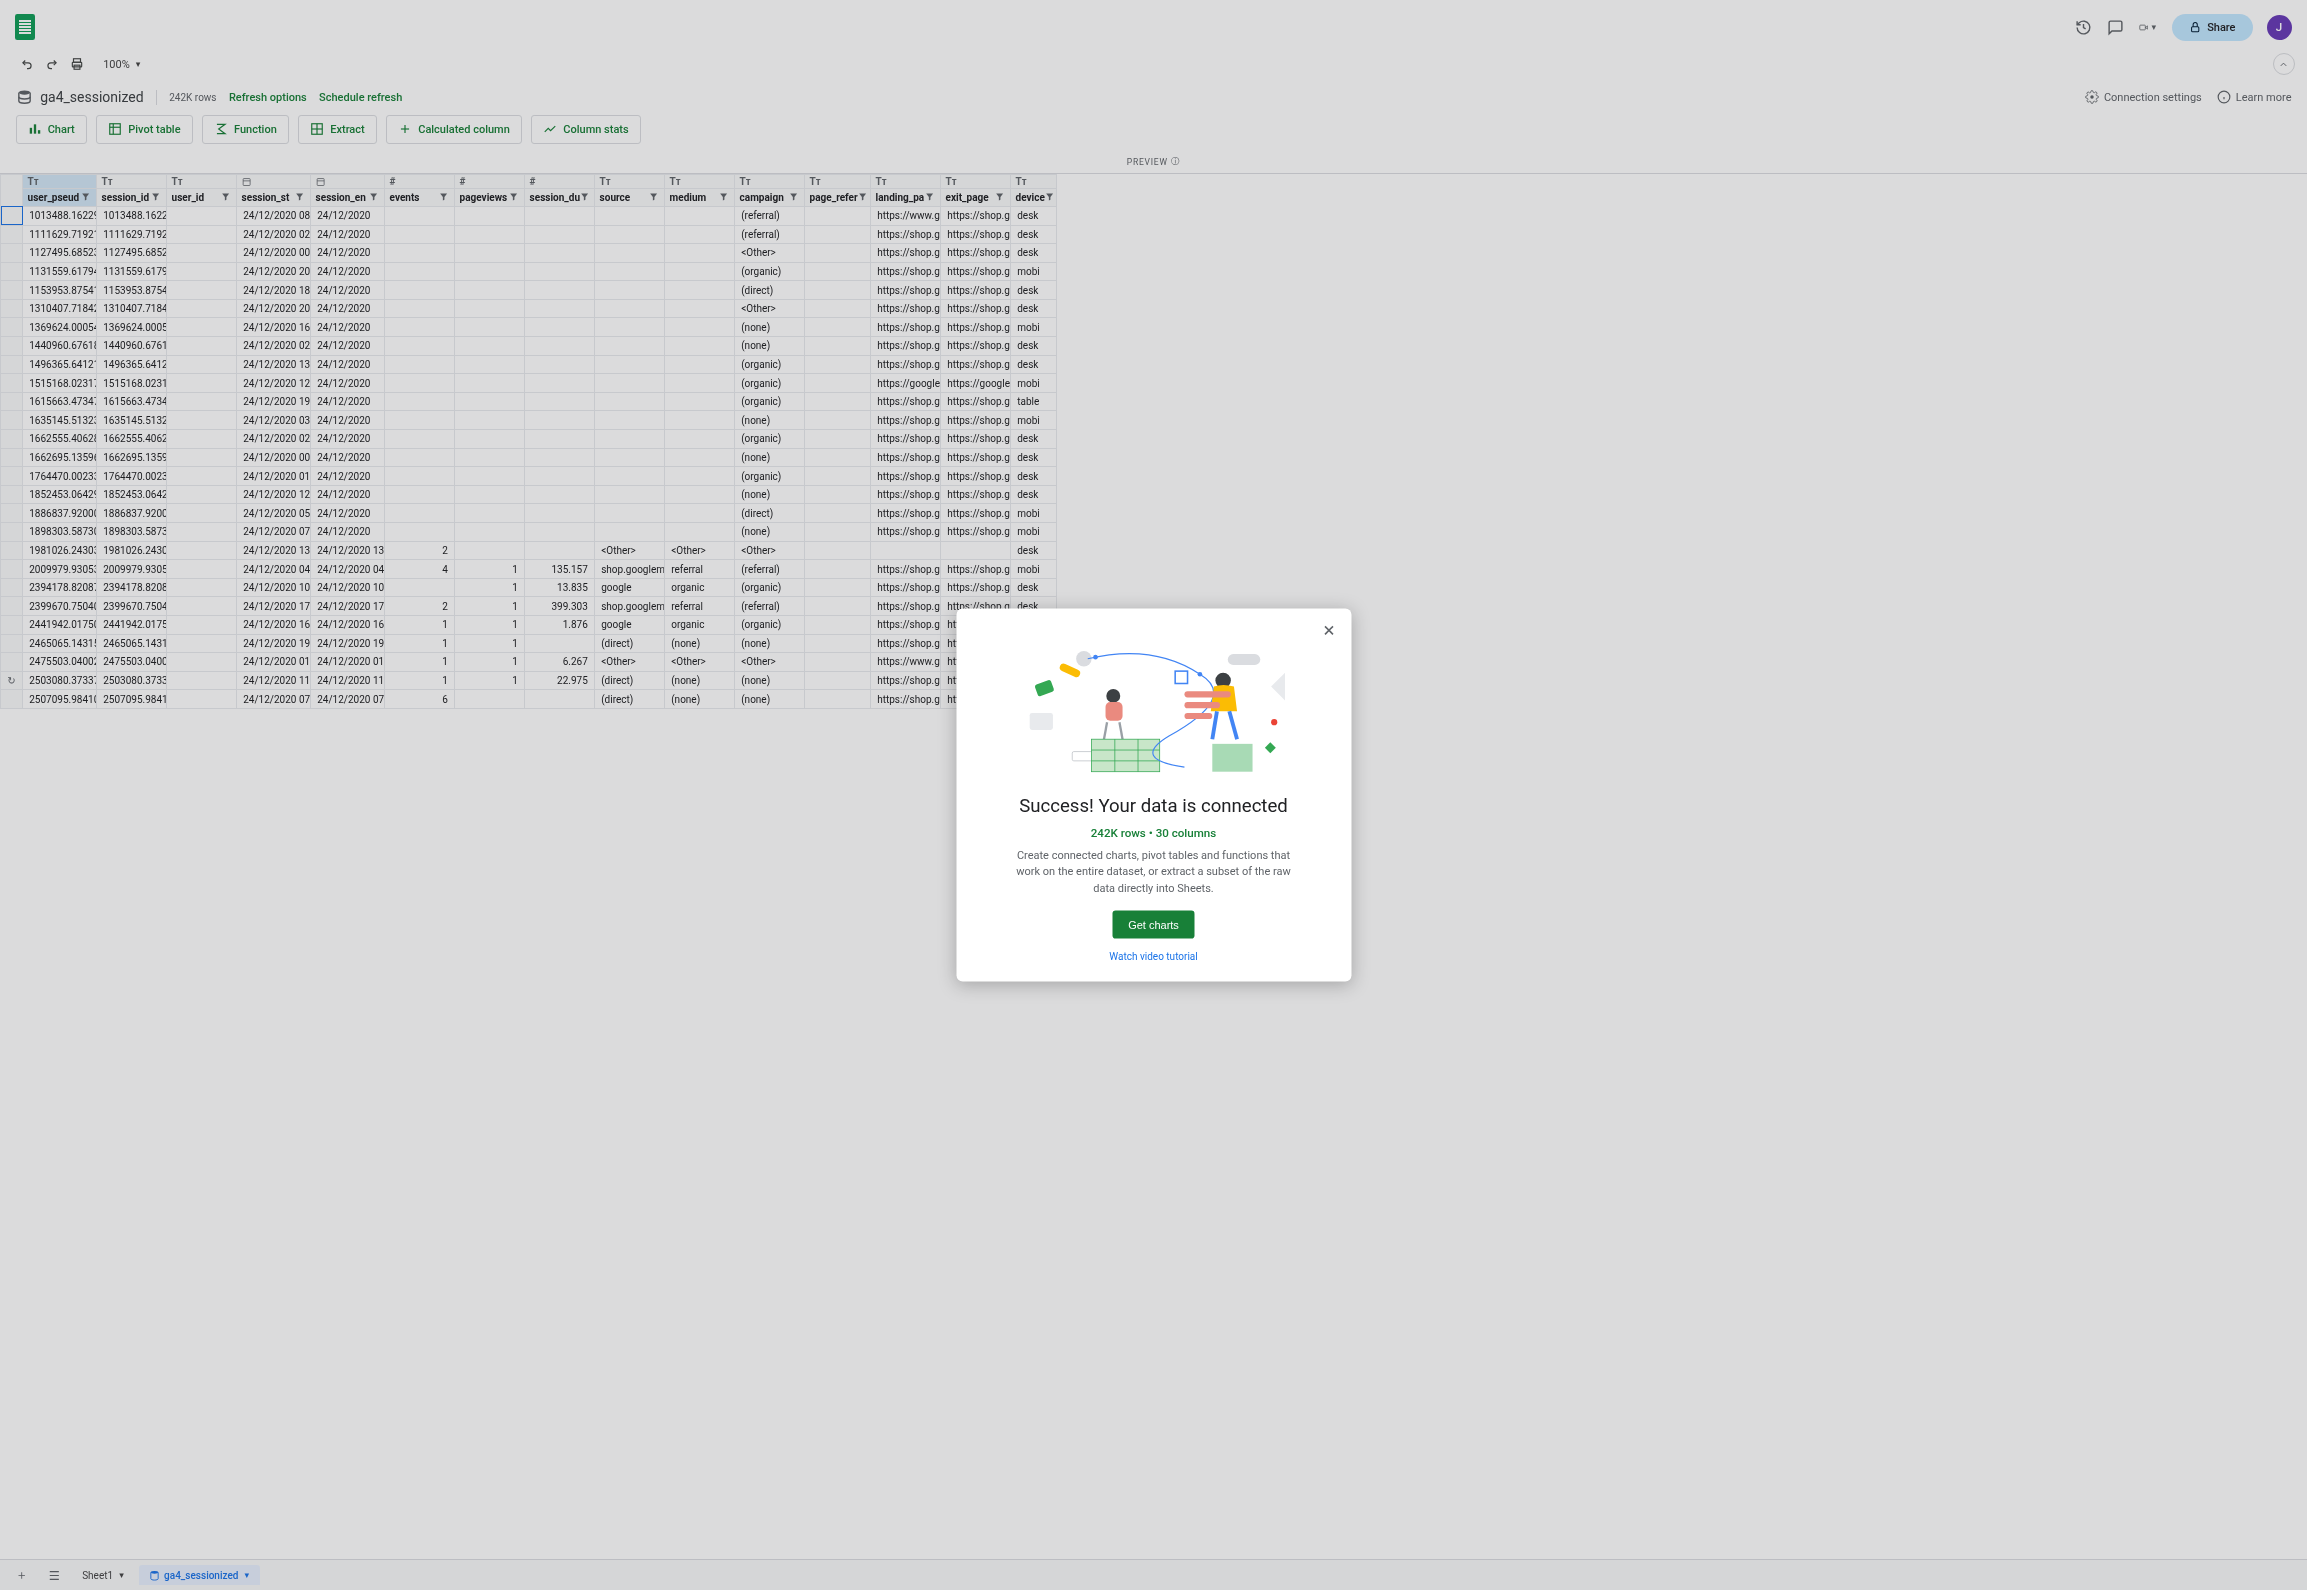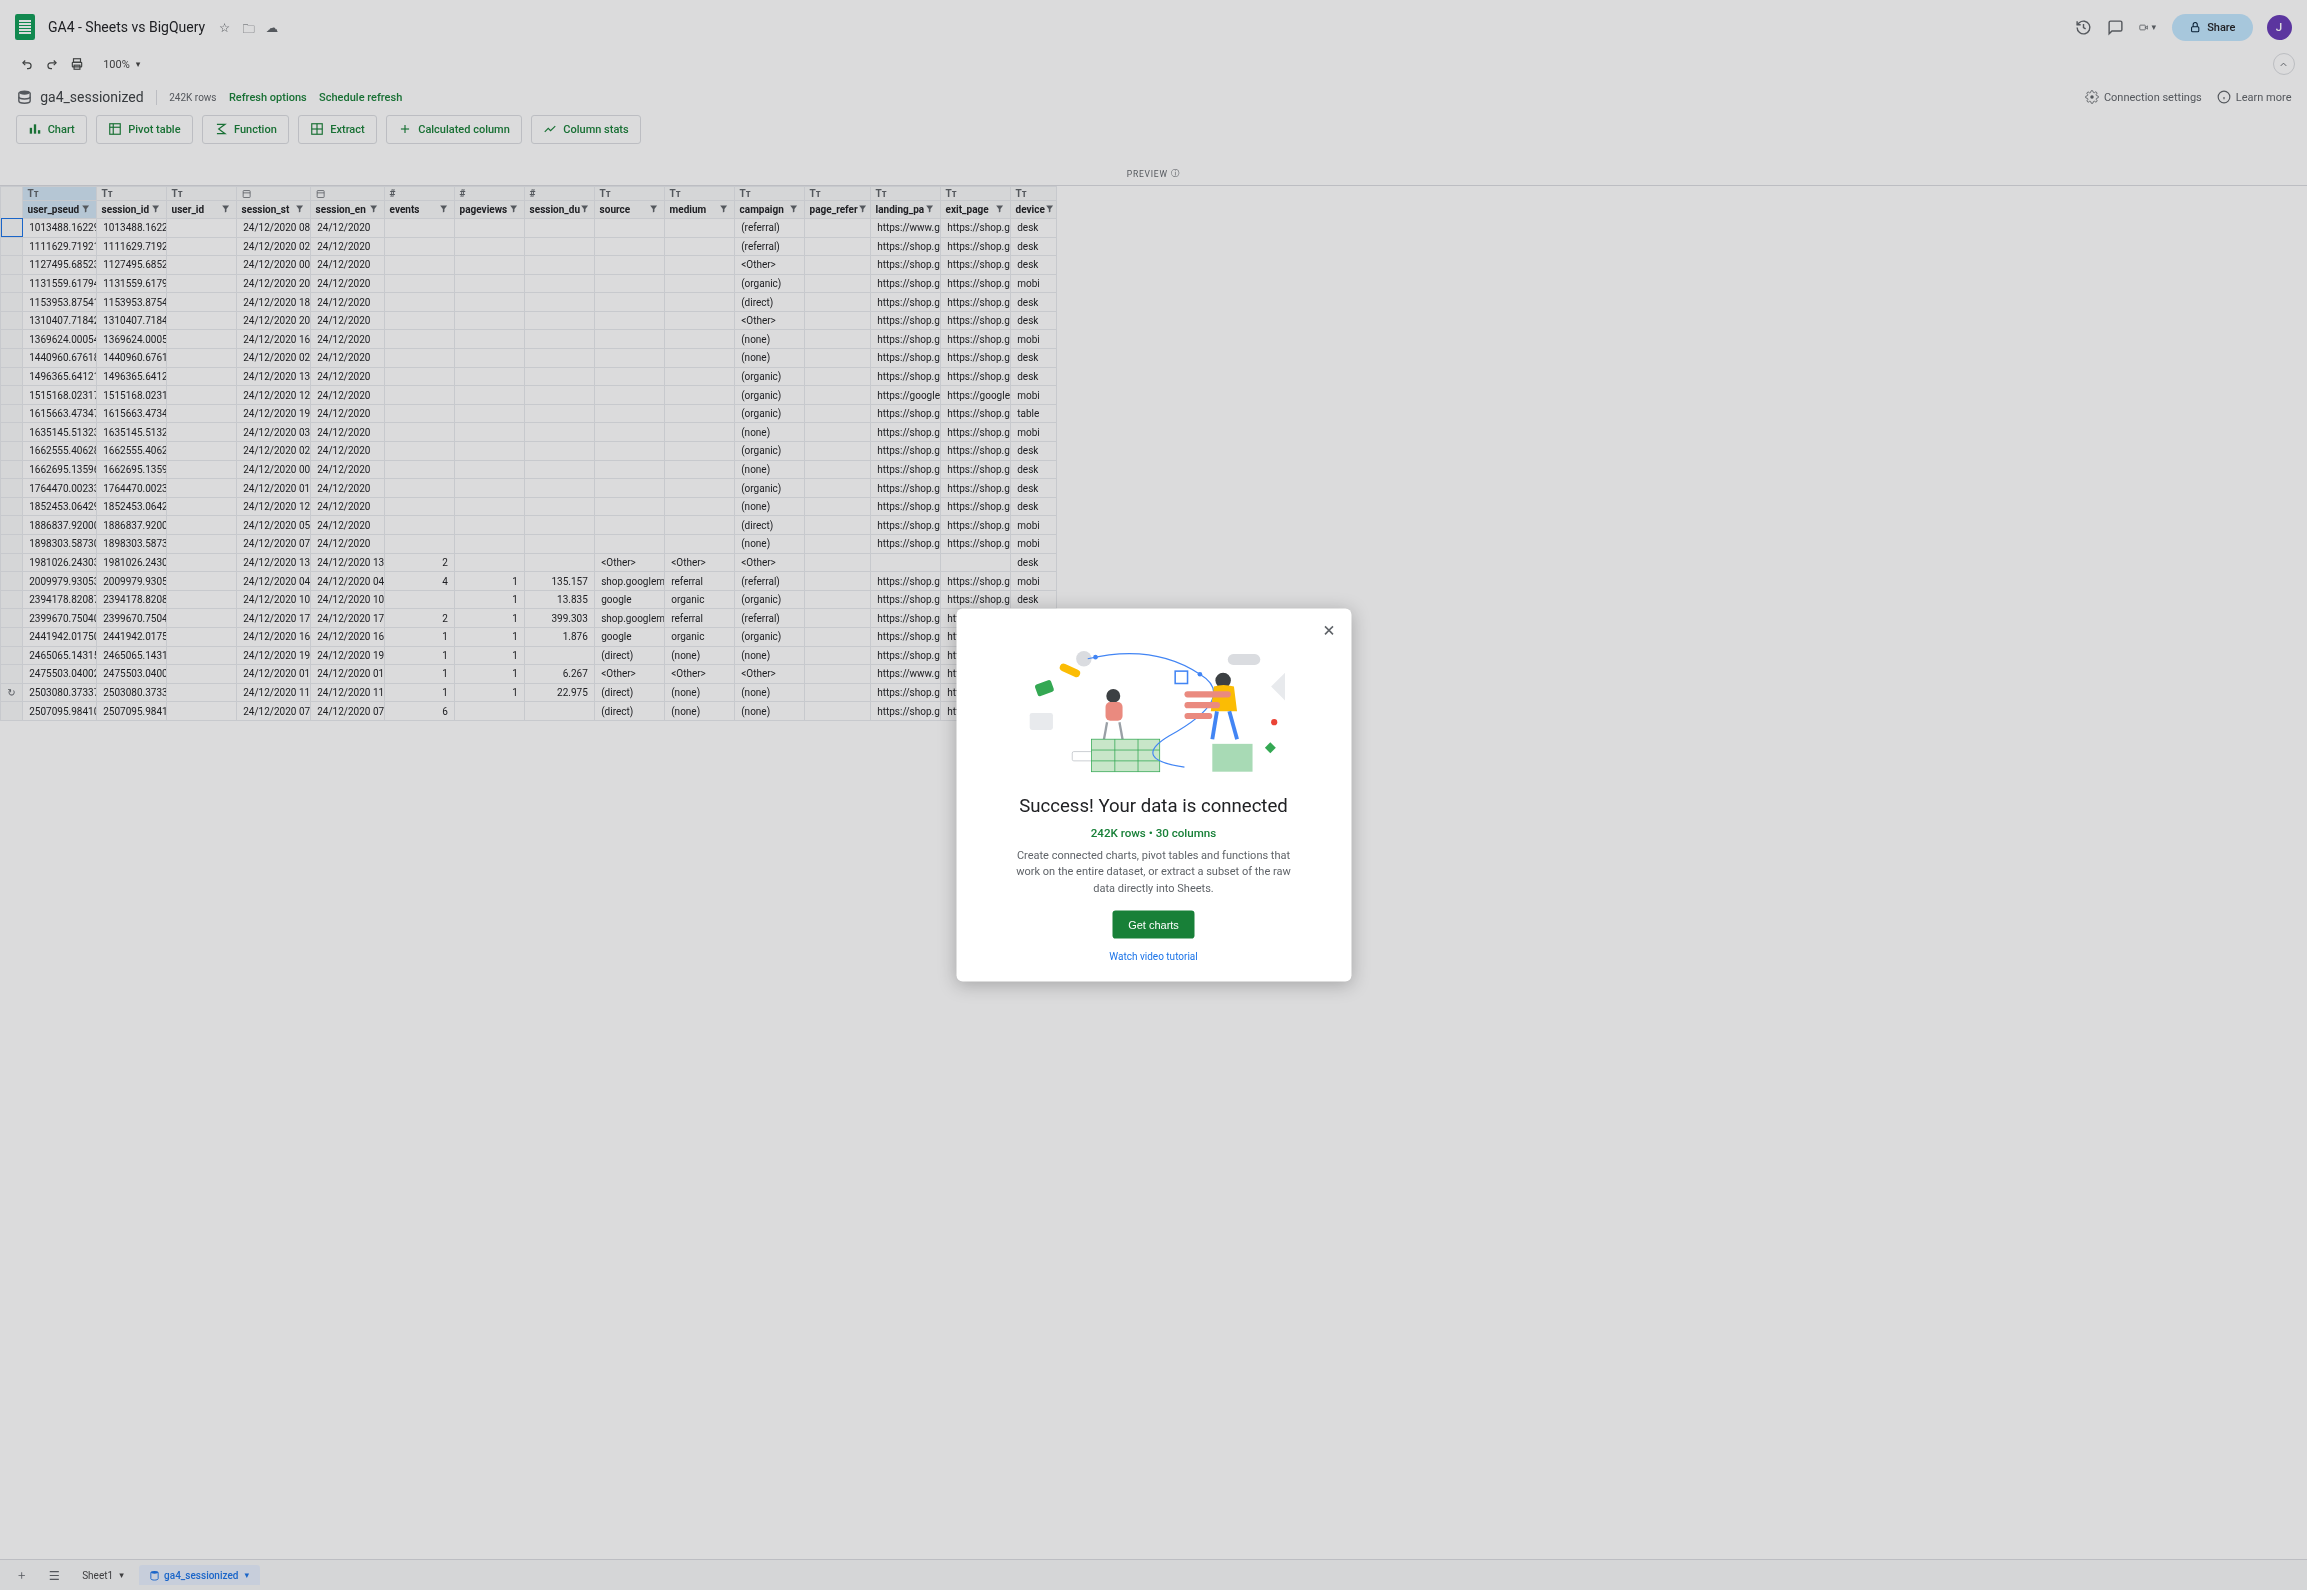--- a/index.html
+++ b/index.html
@@ -41,21 +41,21 @@
     .row-count { font-size:10px; color:#5f6368; }
     .green-link { font-size:11px; color:#188038; font-weight:500; cursor:pointer; }
     .connected-right { margin-left:auto; display:flex; align-items:center; gap:15.5px; color:#5f6368; font-size:11px; }
     .connected-right .conn-item { display:flex; align-items:center; gap:4.6px; cursor:pointer; }
     
     
     .chip-row { display:flex; gap:9.3px; padding:0 15.5px 11px 15.5px; }
     .chip { display:flex; align-items:center; gap:6.2px; border:0.8px solid #dadce0; border-radius:3.1px; padding:6.2px 11px; font-size:11px; color:#188038; font-weight:500; cursor:pointer; }
     .chip svg { width:14px; height:14px; }
     
-    .preview-label { text-align:center; font-size:8.5px; letter-spacing:0.8px; color:#5f6368; padding:1.5px 0 4.6px 0; display:flex; align-items:center; justify-content:center; gap:3.1px;margin-top:12px; }
+    .preview-label { text-align:center; font-size:8.5px; letter-spacing:0.8px; color:#5f6368; padding:1.5px 0 4.6px 0; display:flex; align-items:center; justify-content:center; gap:3.1px; }
     
     
     .grid-wrap { border-top:0.8px solid #dadce0; overflow:hidden; position:relative; }
     table.grid { border-collapse:collapse; width:max-content; font-size:10px; color:#202124; }
     table.grid th, table.grid td { border:0.8px solid #e8eaed; padding:3.1px 6.2px; height:18.6px; white-space:nowrap; overflow:hidden; }
     table.grid thead th { background:#f8f9fa; position:relative; padding:0; height:auto; }
     table.grid thead th.selected { background:#d2e6f6; }
     .col-type { height:14px; display:flex; align-items:center; padding:1.5px 4.6px; color:#5f6368; border-bottom:0.8px solid #e8eaed; }
     .col-name-row { display:flex; align-items:center; justify-content:space-between; padding:3.1px 4.6px; }
     .col-name { font-size:10px; font-weight:700; color:#202124; }
@@ -82,28 +82,20 @@
     .modal .tutorial { display:block; margin-top:12.4px; font-size:10px; color:#1a73e8; cursor:pointer; }
   </style>
 </head>
 <body>
 
 <div class="header">
   <div class="logo">
       <div class="sheet-icon"></div>
     </div>
   <div class="title-area">
-    <div class="title-row">
-      <div class="doc-title">GA4 - Sheets vs BigQuery</div>
-      <div class="title-icons">
-        <span>☆</span>
-        <span>🗀</span>
-        <span>☁</span>
-      </div>
-    </div>
   </div>
   <div class="header-right">
     <div class="icon-btn">
         <svg viewBox="0 0 24 24" width="17" height="17" fill="none" stroke="currentColor" stroke-width="2">
           <path d="M3 12a9 9 0 1 0 3-6.7L3 8"></path>
           <polyline points="3 3 3 8 8 8"></polyline>
           <polyline points="12 7 12 12 15 14"></polyline>
         </svg>
       </div>
     <div class="icon-btn">

